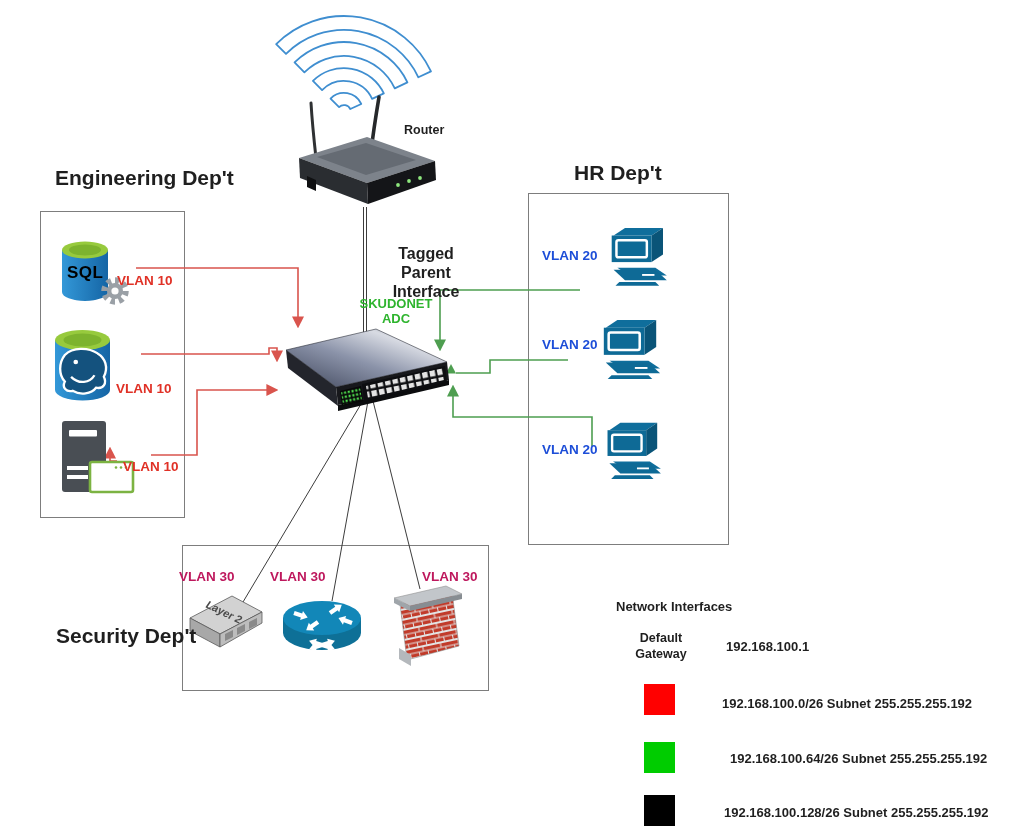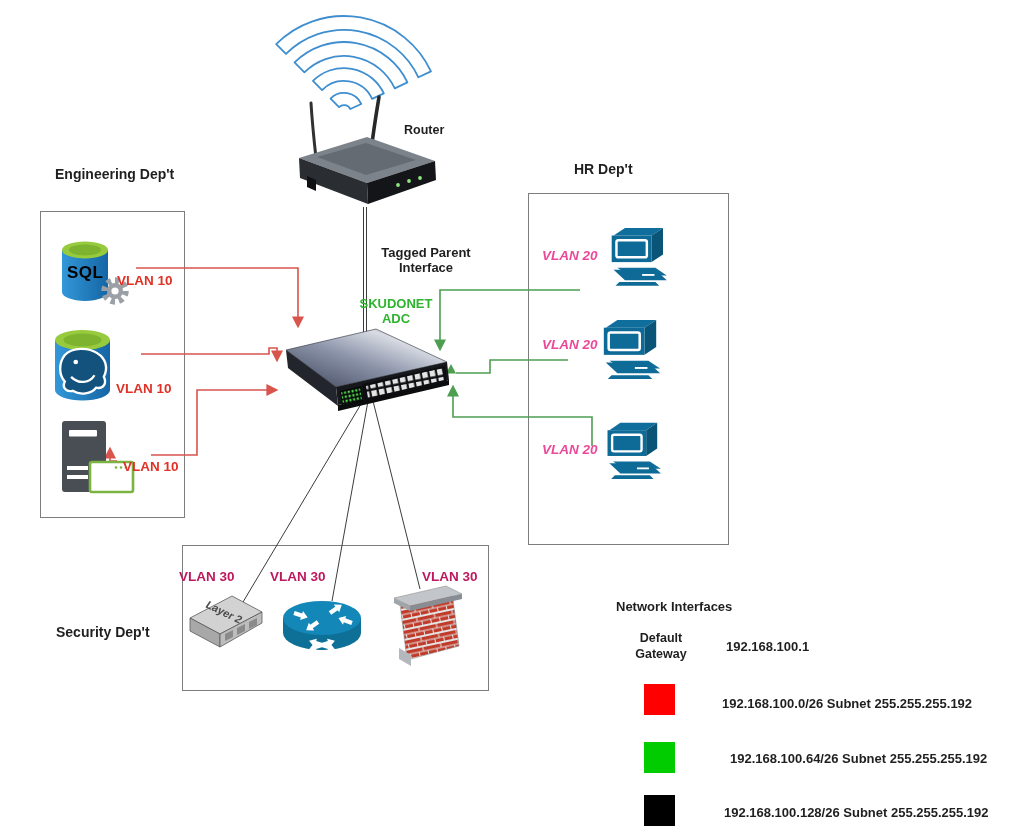--- a/index.html
+++ b/index.html
@@ -1,25 +1,25 @@
 <!DOCTYPE html>
 <html><head>
 <meta charset="utf-8">
 <style>
   html,body{margin:0;padding:0;background:#ffffff;}
   #stage{position:relative;width:1024px;height:831px;background:#ffffff;overflow:hidden;
          font-family:"Liberation Sans",sans-serif;}
   .box{position:absolute;border:1.6px solid #7d7d7d;background:transparent;}
   .lbl{position:absolute;font-weight:bold;color:#1f1f1f;white-space:nowrap;}
-  .title{font-size:14px;}
+  .title{font-size:21px;}
   .vlan{font-size:13.5px;}
   .vlan10{color:#e03126;margin-top:32px;}
-  .vlan20{color:#ec4899;font-style:italic;}
+  .vlan20{color:#1d4ed8;}
   .vlan30{color:#be185d;}
-  .small-b{font-size:13px;}
+  .small-b{font-size:16px;}
   .center{text-align:center;white-space:normal;}
   .adc{color:#2eb42e;font-size:13px;line-height:1.15;}
   .sql-txt{color:#000000;font-size:17px;letter-spacing:0.5px;}
   .layer2-txt{color:#4a4a4a;font-size:11px;transform:rotate(26deg) skewX(-8deg);}
   .legend-title{font-size:13px;text-align:center;}
   .legend-txt{font-size:13px;}
   .swatch{position:absolute;width:31px;height:31px;}
   svg{position:absolute;left:0;top:0;}
 </style>
 </head>

